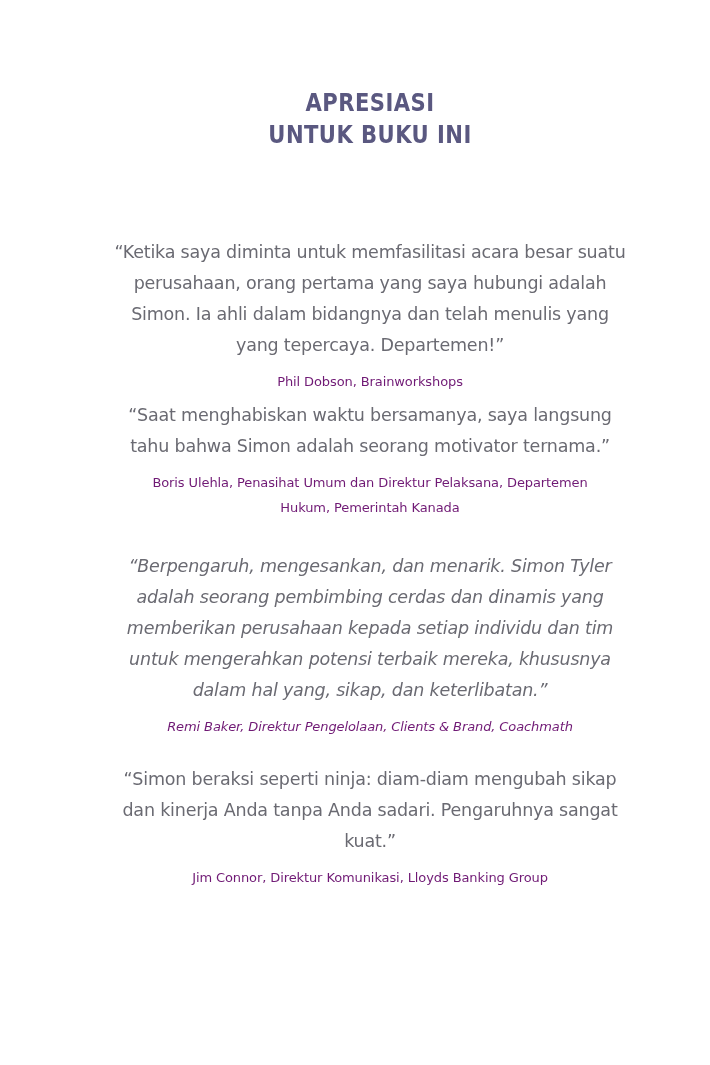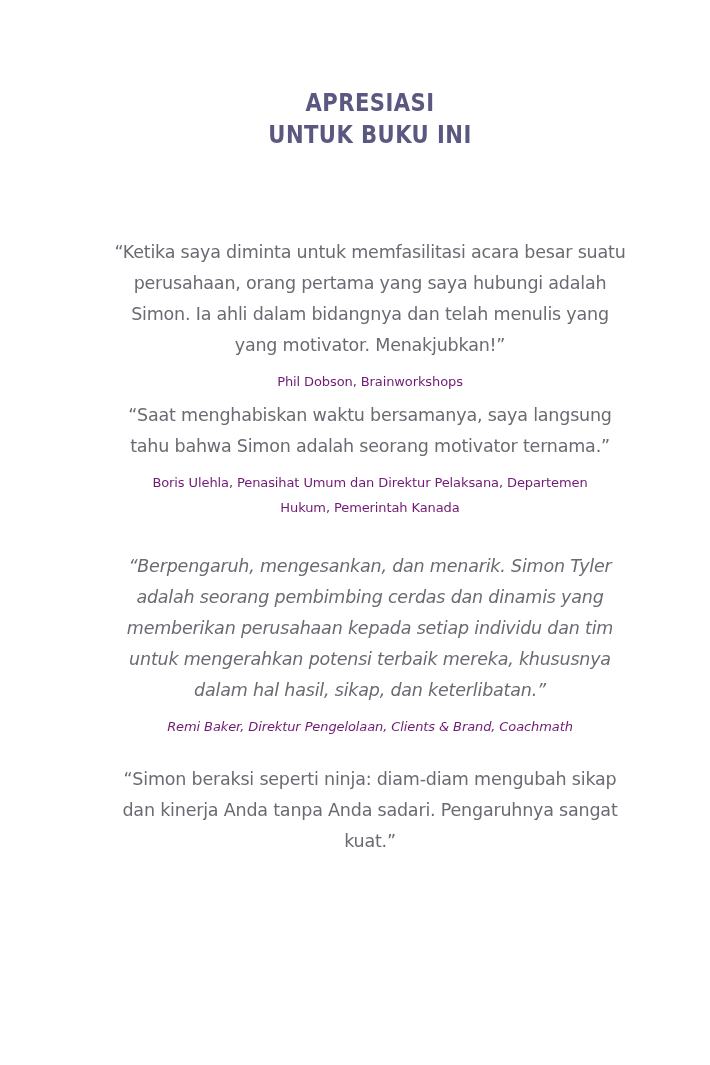--- a/index.html
+++ b/index.html
@@ -68,21 +68,21 @@
   <div class="title">
     <div>APRESIASI</div>
     <div>UNTUK BUKU INI</div>
   </div>
 
   <div class="block" style="top:213px;margin-top:24px;">
     <div class="quote">
       <div>“Ketika saya diminta untuk memfasilitasi acara besar suatu</div>
       <div>perusahaan, orang pertama yang saya hubungi adalah</div>
       <div>Simon. Ia ahli dalam bidangnya dan telah menulis yang</div>
-      <div>yang motivator. Menakjubkan!”</div>
+      <div>yang tepercaya. Departemen!”</div>
     </div>
     <div class="author">
       <div>Phil Dobson, Brainworkshops</div>
     </div>
   </div>
 
   <div class="block" style="top:400px;text-align:center;">
     <div class="quote">
       <div>“Saat menghabiskan waktu bersamanya, saya langsung</div>
       <div>tahu bahwa Simon adalah seorang motivator ternama.”</div>
@@ -92,28 +92,31 @@
       <div>Hukum, Pemerintah Kanada</div>
     </div>
   </div>
 
   <div class="block" style="top:551px;font-style:italic;">
     <div class="quote">
       <div>“Berpengaruh, mengesankan, dan menarik. Simon Tyler</div>
       <div>adalah seorang pembimbing cerdas dan dinamis yang</div>
       <div>memberikan perusahaan kepada setiap individu dan tim</div>
       <div>untuk mengerahkan potensi terbaik mereka, khususnya</div>
-      <div>dalam hal hasil, sikap, dan keterlibatan.”</div>
+      <div>dalam hal yang, sikap, dan keterlibatan.”</div>
     </div>
     <div class="author">
       <div>Remi Baker, Direktur Pengelolaan, Clients &amp; Brand, Coachmath</div>
     </div>
   </div>
 
   <div class="block" style="top:764px;">
     <div class="quote">
       <div>“Simon beraksi seperti ninja: diam-diam mengubah sikap</div>
       <div>dan kinerja Anda tanpa Anda sadari. Pengaruhnya sangat</div>
       <div>kuat.”</div>
     </div>
+    <div class="author">
+      <div>Jim Connor, Direktur Komunikasi, Lloyds Banking Group</div>
+    </div>
   </div>
 
 </div>
 
 </body></html>

